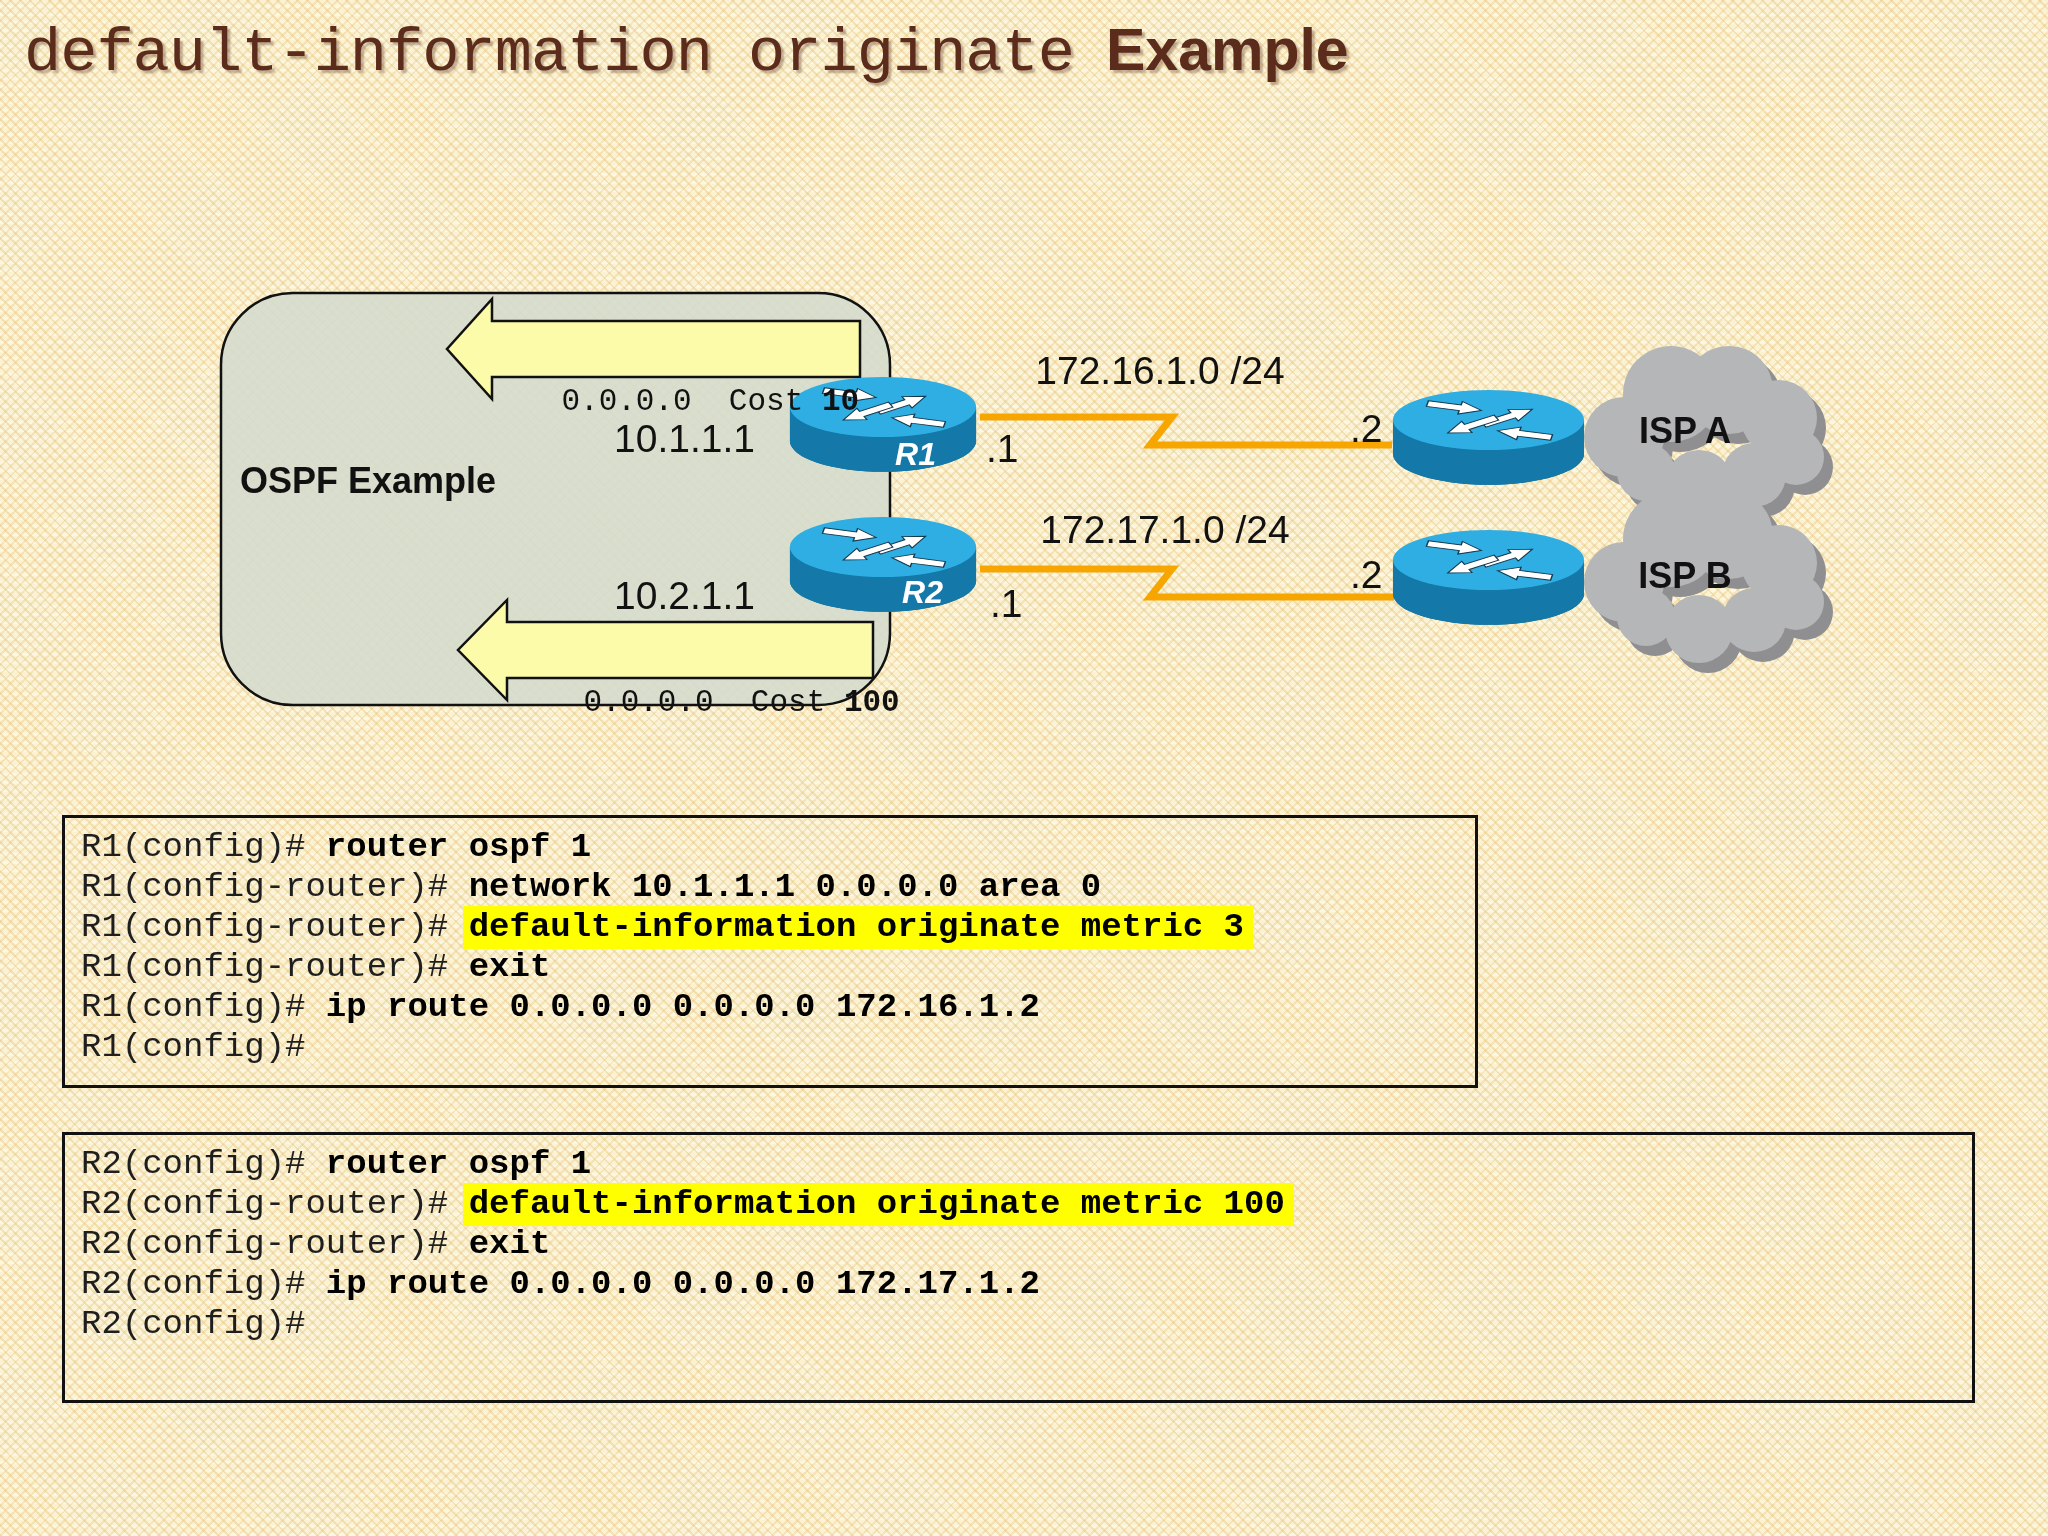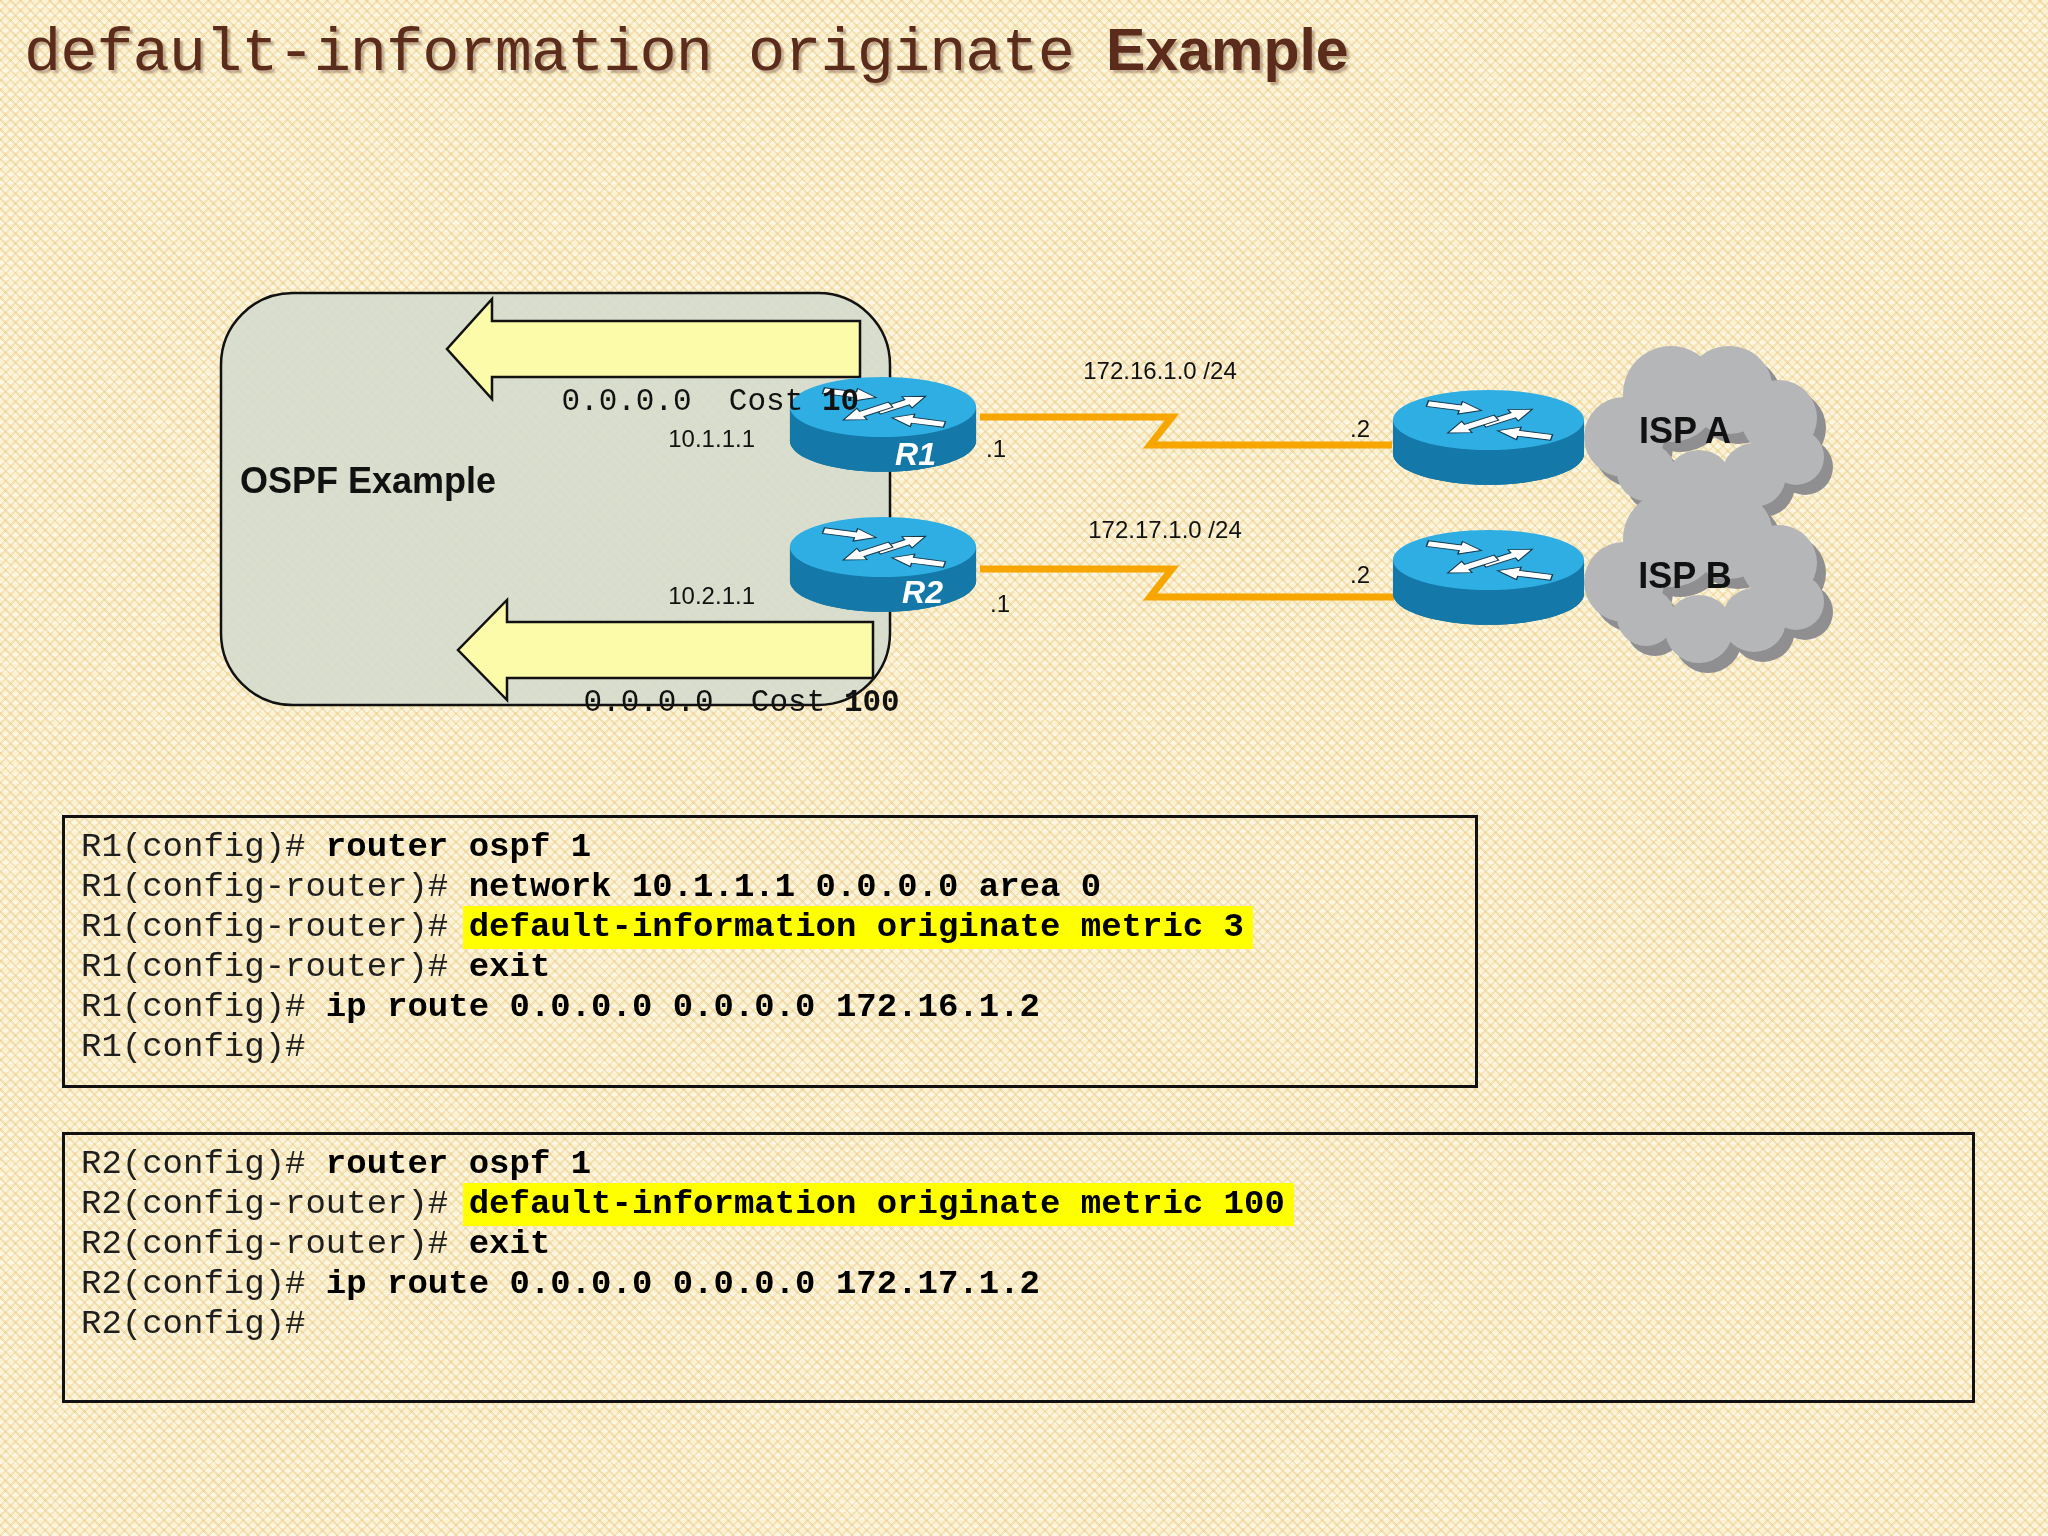--- a/index.html
+++ b/index.html
@@ -27,21 +27,21 @@
     font-family:"Liberation Mono","DejaVu Sans Mono",monospace;
     font-weight:normal;font-size:62px;letter-spacing:-1px;
   }
   .title .t-sans{
     font-family:"Liberation Sans","DejaVu Sans",sans-serif;
     font-weight:bold;font-size:59px;margin-left:32px;
   }
   
   svg.diagram{left:0;top:0;width:2048px;height:1536px;}
   
-  .dlabel{font-size:24px;line-height:38px;white-space:nowrap;}
+  .dlabel{font-size:39px;line-height:38px;white-space:nowrap;}
   .dbold{font-weight:bold;font-size:36px;}
   .center{text-align:center;}
   .right{text-align:right;}
   .router-name{font-weight:bold;font-size:32px;color:#fff;text-align:right;font-style:italic;}
   .arrow-text{
     font-family:"Liberation Mono","DejaVu Sans Mono",monospace;
     font-size:31px;color:#111;text-align:center;white-space:pre;
   }
   .arrow-text .route{margin-right:2ch;}
   .arrow-text .cost-value{font-weight:bold;margin-left:1ch;}

